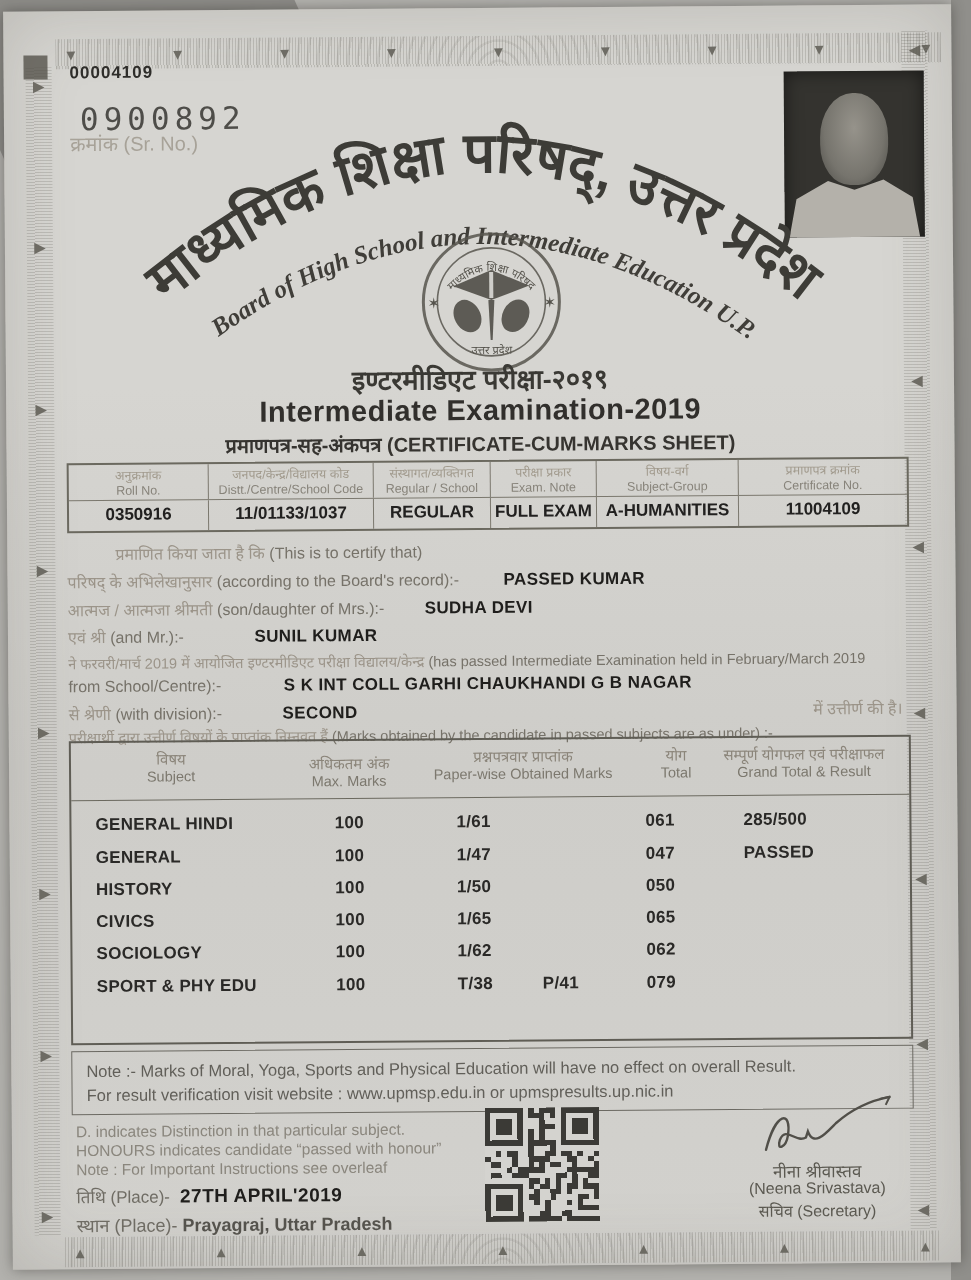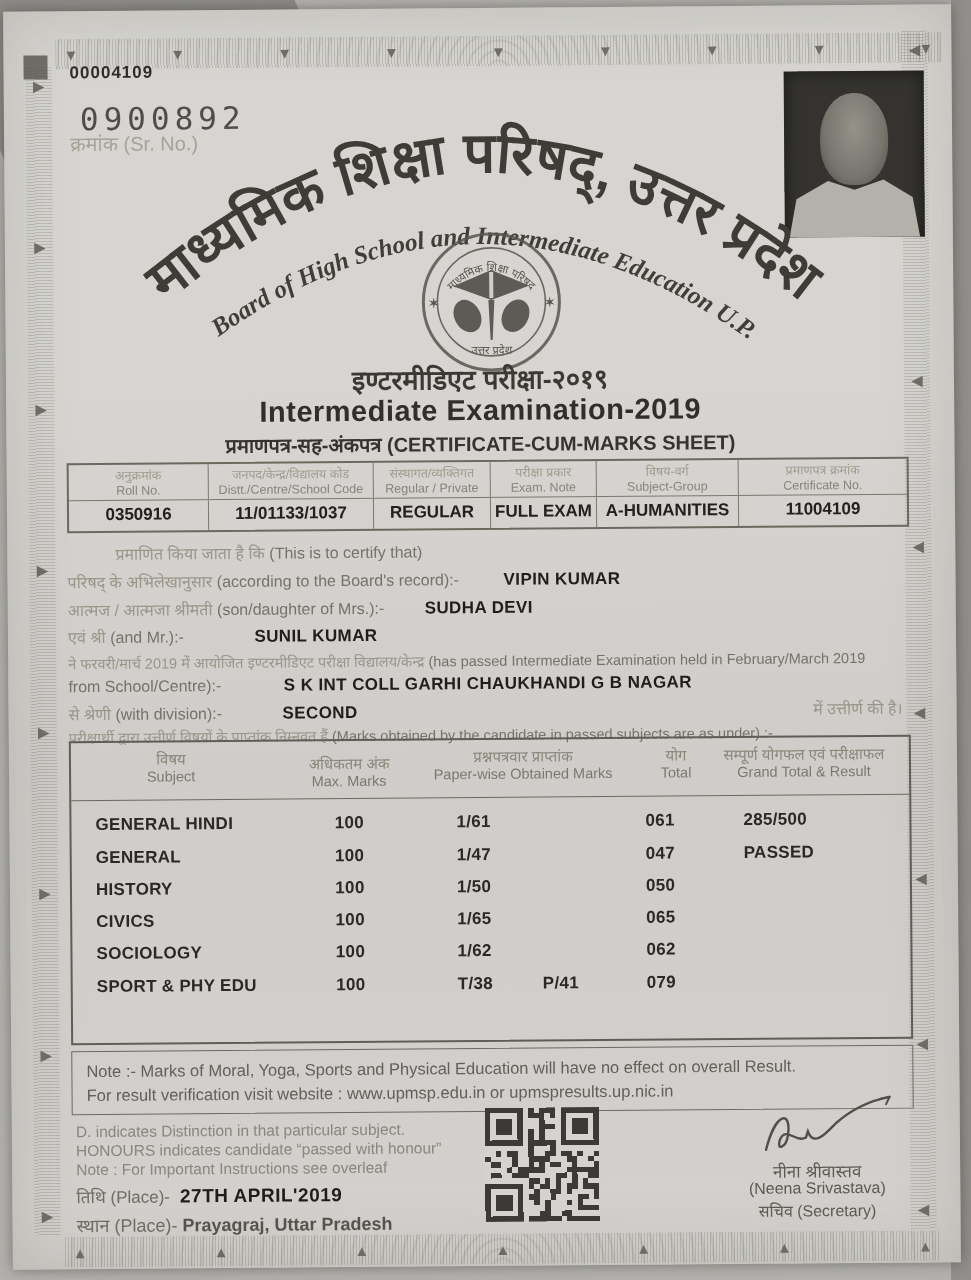--- a/index.html
+++ b/index.html
@@ -180,21 +180,21 @@
         <div>
             <div class="ihi">अनुक्रमांक</div>
             <div class="ien">Roll No.</div>
           </div>
         <div>
             <div class="ihi">जनपद/केन्द्र/विद्यालय कोड</div>
             <div class="ien">Distt./Centre/School Code</div>
           </div>
         <div>
             <div class="ihi">संस्थागत/व्यक्तिगत</div>
-            <div class="ien">Regular / Private</div>
+            <div class="ien">Regular / School</div>
           </div>
         <div>
             <div class="ihi">परीक्षा प्रकार</div>
             <div class="ien">Exam. Note</div>
           </div>
         <div>
             <div class="ihi">विषय-वर्ग</div>
             <div class="ien">Subject-Group</div>
           </div>
         <div>
@@ -212,21 +212,21 @@
       </div>
     </div>
 
     <div class="cline" style="top:532px; padding-left:48px;">
       <span class="hfade">प्रमाणित किया जाता है कि</span>
       <span class="eng">(This is to certify that)</span>
     </div>
     <div class="cline" style="top:560px;">
       <span class="hfade">परिषद् के अभिलेखानुसार</span>
       <span class="eng">(according to the Board's record):-</span>
-      <span class="bval" style="margin-left:40px;">VIPIN KUMAR</span>
+      <span class="bval" style="margin-left:40px;">PASSED KUMAR</span>
     </div>
     <div class="cline" style="top:588px;">
       <span class="hfade">आत्मज / आत्मजा श्रीमती</span>
       <span class="eng">(son/daughter of Mrs.):-</span>
       <span class="bval" style="margin-left:36px;">SUDHA DEVI</span>
     </div>
     <div class="cline" style="top:615px;">
       <span class="hfade">एवं श्री</span>
       <span class="eng">(and Mr.):-</span>
       <span class="bval" style="margin-left:66px;">SUNIL KUMAR</span>

